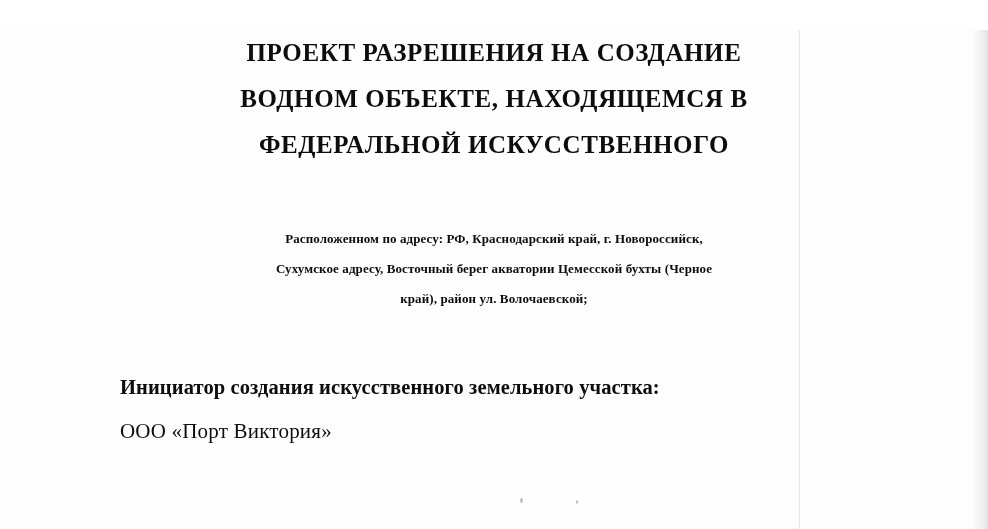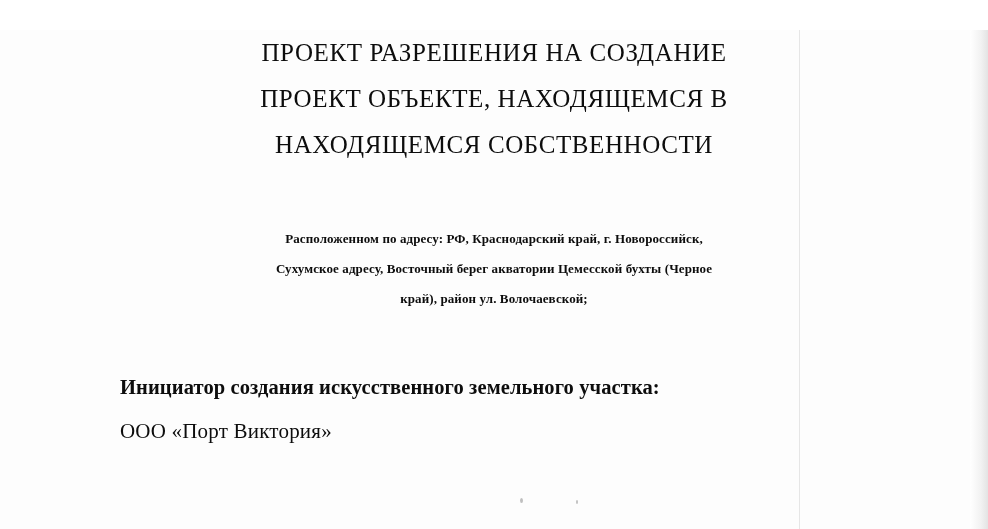--- a/index.html
+++ b/index.html
@@ -43,21 +43,21 @@
     padding: 0 120px;
     box-sizing: border-box;
     z-index: 2;
   }
   .title-block {
     margin-top: 30px;
     text-align: center;
   }
   .title-line {
     font-family: "Liberation Serif", serif;
-    font-weight: normal;
+    font-weight: bold;
     font-size: 25px;
     letter-spacing: 0.6px;
     line-height: 46px;
     white-space: nowrap;
   }
   .address-block {
     margin-top: 56px;
     text-align: center;
   }
   .address-line {
@@ -99,22 +99,22 @@
 
 <div class="page">
 
   <div class="edge-line"></div>
   <div class="edge-right"></div>
 
   <div class="content">
 
     <div class="title-block">
       <div class="title-line">ПРОЕКТ РАЗРЕШЕНИЯ НА СОЗДАНИЕ</div>
-      <div class="title-line">ПРОЕКТ ОБЪЕКТЕ, НАХОДЯЩЕМСЯ В</div>
-      <div class="title-line">НАХОДЯЩЕМСЯ СОБСТВЕННОСТИ</div>
+      <div class="title-line">ВОДНОМ ОБЪЕКТЕ, НАХОДЯЩЕМСЯ В</div>
+      <div class="title-line">ФЕДЕРАЛЬНОЙ ИСКУССТВЕННОГО</div>
     </div>
 
     <div class="address-block">
       <div class="address-line">Расположенном по адресу: РФ, Краснодарский край, г. Новороссийск,</div>
       <div class="address-line">Сухумское адресу, Восточный берег акватории Цемесской бухты (Черное</div>
       <div class="address-line">край), район ул. Волочаевской;</div>
     </div>
 
     <div class="initiator-block">
       <div class="initiator-label">Инициатор создания искусственного земельного участка:</div>

